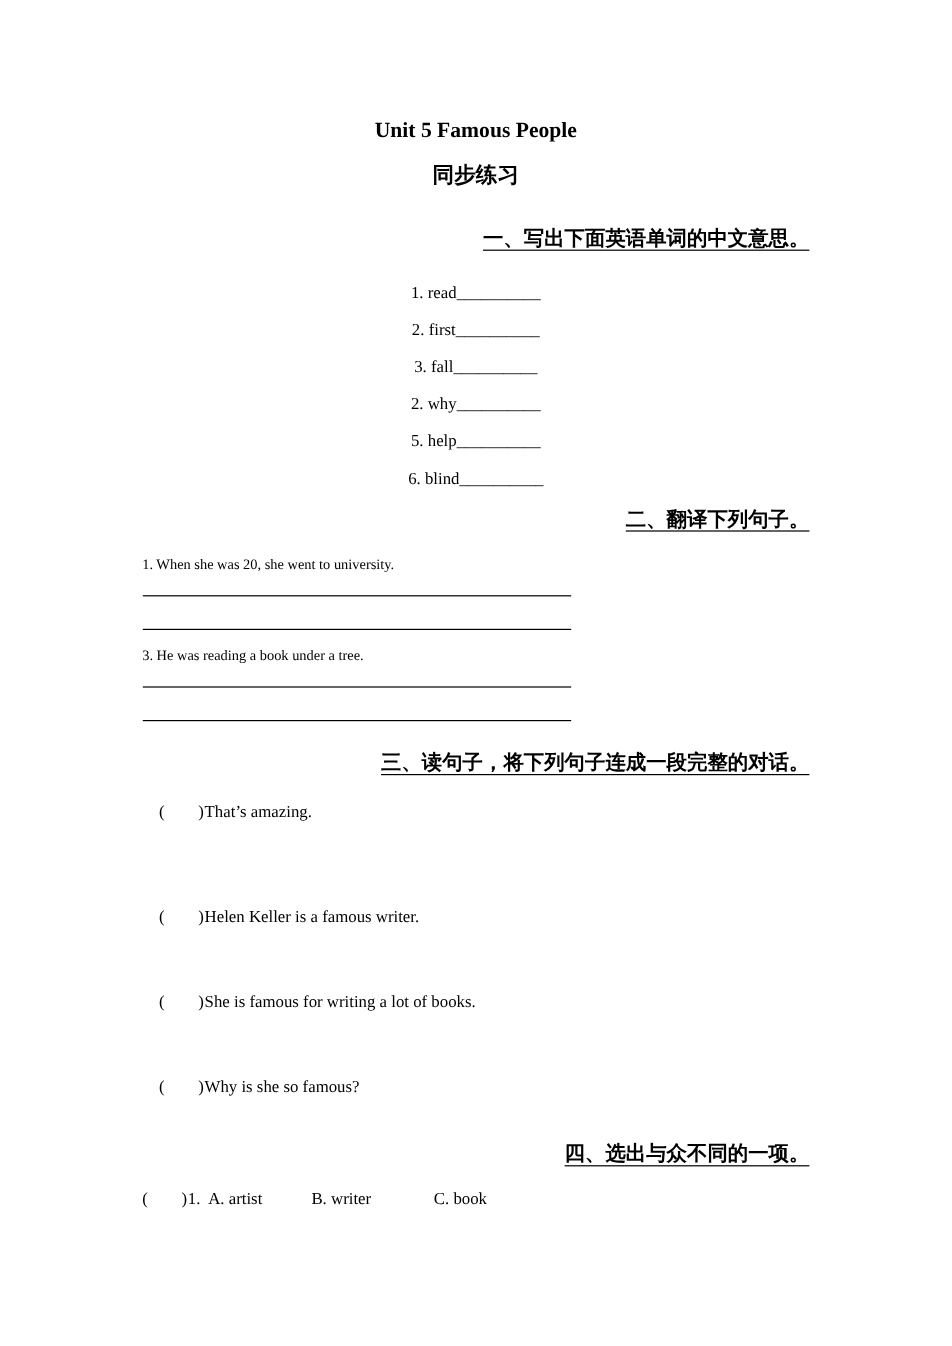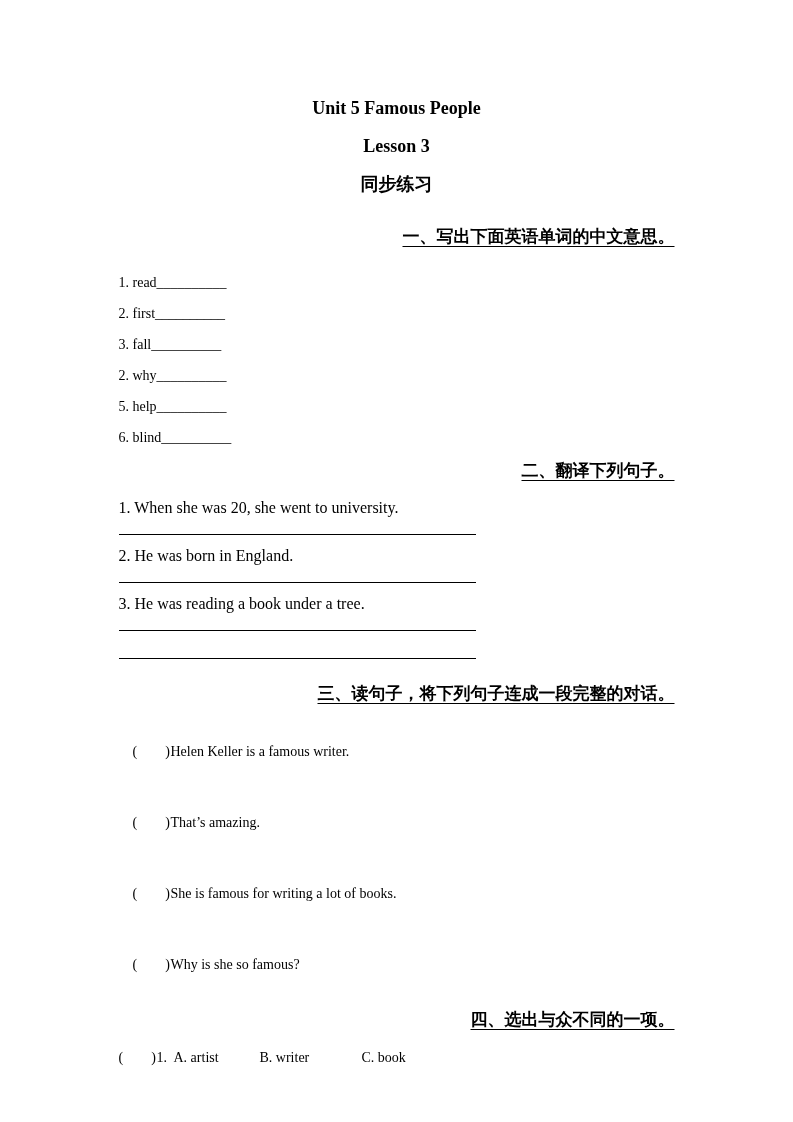--- a/index.html
+++ b/index.html
@@ -39,25 +39,25 @@
   }
   .h1 { margin-top: 30px; }
   .h2 { margin-top: 0; }
   .h3 { margin-top: 12px; }
   .h4 { margin-top: 2px; }
   .item {
     font-size: 14px;
     line-height: 20px;
     white-space: pre-wrap;
   }
-  .word-item { margin-bottom: 11px; }
+  .word-item { margin-bottom: 11px; text-align: center; }
   .word-item.first { margin-top: 24px; }
   .s2-item { margin-bottom: 11px; }
   .s2-item.first { margin-top: 15px; }
-  .s2-text { font-size: 16px; line-height: 20px; }
+  .s2-text { font-size: 12px; line-height: 20px; }
   .answer-line {
     width: 357px;
     height: 0;
     border-bottom: 1px solid #000000;
     margin-top: 16px;
   }
   .s3-item { margin-bottom: 11px; }
   .s3-item.first { margin-top: 16px; }
   .s4-item { display: flex; margin-bottom: 11px; }
   .s4-item.first { margin-top: 16px; }
@@ -66,57 +66,55 @@
   .opt-a { display: inline-block; width: 86px; }
   .opt-b { display: inline-block; width: 102px; }
   .opt-c { flex: 1; }
 </style>
 </head>
 <body>
 
 <div class="page">
 
   <div class="title title1">Unit 5 Famous People</div>
-  <div class="title title2">Lesson 3</div>
   <div class="title subtitle">同步练习</div>
 
   <div class="sec-heading h1"><span class="underlined">一、写出下面英语单词的中文意思。</span></div>
 
   <div class="item word-item first">1. read__________</div>
   <div class="item word-item">2. first__________</div>
   <div class="item word-item">3. fall__________</div>
   <div class="item word-item">2. why__________</div>
   <div class="item word-item">5. help__________</div>
   <div class="item word-item">6. blind__________</div>
 
   <div class="sec-heading h2"><span class="underlined">二、翻译下列句子。</span></div>
 
   <div class="s2-item first">
     <div class="s2-text">1. When she was 20, she went to university.</div>
     <div class="answer-line"></div>
   </div>
   <div class="s2-item">
-    <div class="s2-text">2. He was born in England.</div>
     <div class="answer-line"></div>
   </div>
   <div class="s2-item">
     <div class="s2-text">3. He was reading a book under a tree.</div>
     <div class="answer-line"></div>
   </div>
   <div class="s2-item">
     <div class="answer-line"></div>
   </div>
 
   <div class="sec-heading h3"><span class="underlined">三、读句子，将下列句子连成一段完整的对话。</span></div>
 
+  <div class="item s3-item">
+    <span class="paren">(　　)</span><span>That’s amazing.</span>
+  </div>
   <div class="item s3-item first">
     <span class="paren">(　　)</span><span>Helen Keller is a famous writer.</span>
-  </div>
-  <div class="item s3-item">
-    <span class="paren">(　　)</span><span>That’s amazing.</span>
   </div>
   <div class="item s3-item">
     <span class="paren">(　　)</span><span>She is famous for writing a lot of books.</span>
   </div>
   <div class="item s3-item">
     <span class="paren">(　　)</span><span>Why is she so famous?</span>
   </div>
 
   <div class="sec-heading h4"><span class="underlined">四、选出与众不同的一项。</span></div>
 

